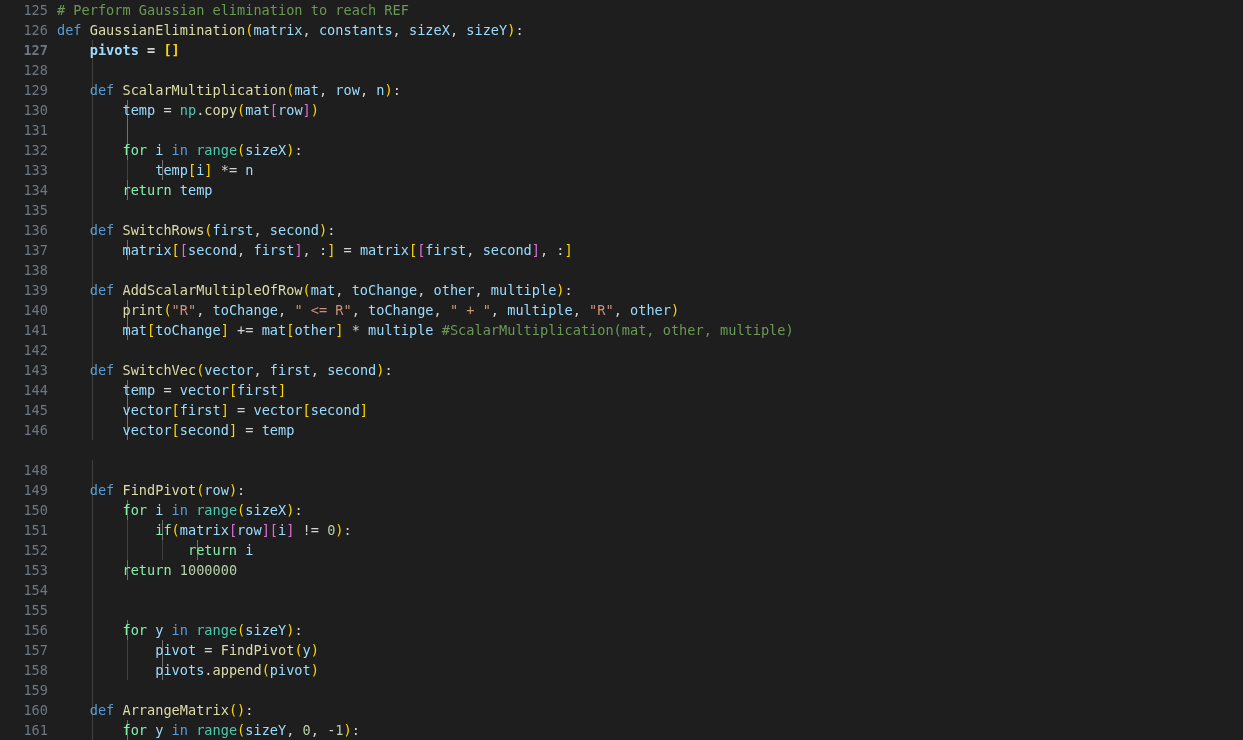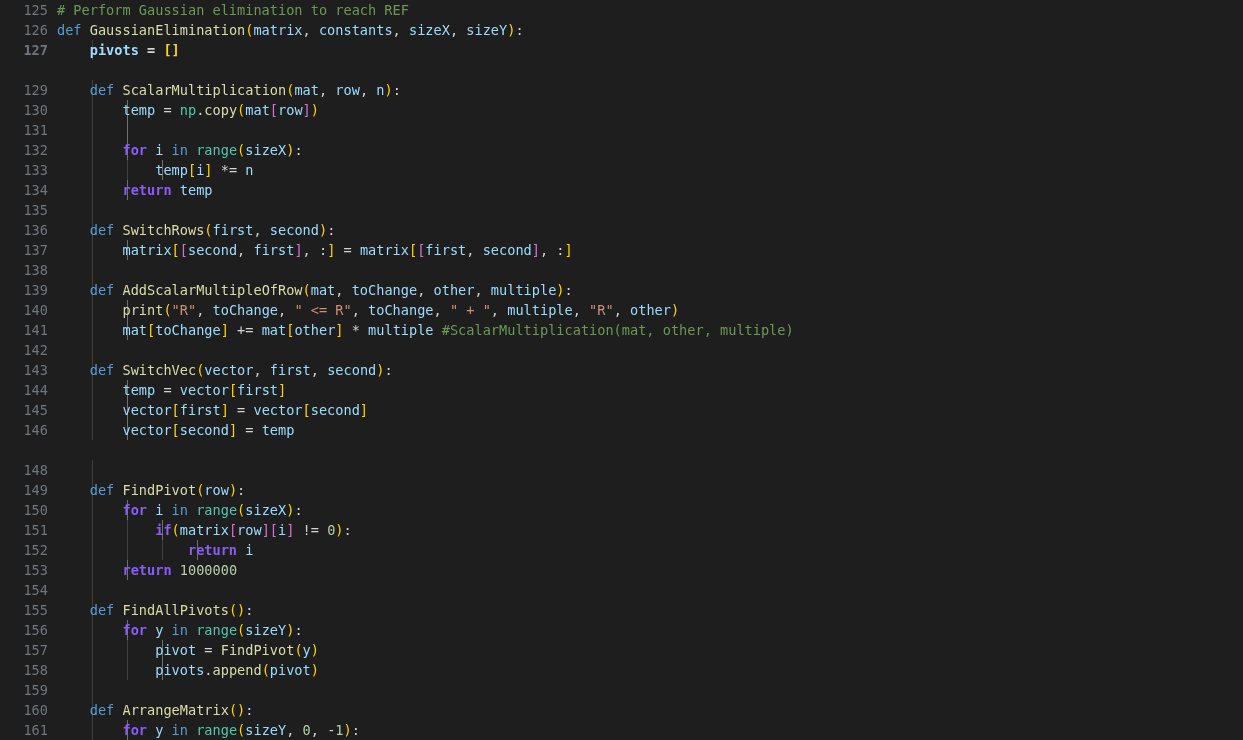--- a/index.html
+++ b/index.html
@@ -62,39 +62,40 @@
     position: absolute;
     width: 1px;
     background: #404040;
     top: 0;
     height: 20px;
   }
   .guide.active { background: #707070; }
 
   
   .t-kw    { color: #569cd6; }  
-  .t-ctl   { color: #8b5cf6; font-weight: bold; }  
+  .t-ctl   { color: #86efac; }  
   .t-fn    { color: #dcdcaa; }  
   .t-var   { color: #9cdcfe; }  
   .t-type  { color: #4ec9b0; }  
   .t-num   { color: #b5cea8; }  
   .t-str   { color: #ce9178; }  
   .t-cmt   { color: #6a9955; }  
   .t-op    { color: #d4d4d4; }  
   .t-b1    { color: #ffd700; }  
   .t-b2    { color: #da70d6; }  
 </style>
 </head>
 <body>
 
 <div id="editor">
   <div class="code-area" id="code-area">
       <div class="row" style="top: 0px; position: absolute; left: 0px; width: 1243px;"><span class="lineno">125</span><span class="linetext"><span class="t-cmt"># Perform Gaussian elimination to reach REF</span></span></div>
       <div class="row" style="top: 20px; position: absolute; left: 0px; width: 1243px;"><span class="lineno">126</span><span class="linetext"><span class="t-kw">def </span><span class="t-fn">GaussianElimination</span><span class="t-b1">(</span><span class="t-var">matrix</span><span class="t-op">, </span><span class="t-var">constants</span><span class="t-op">, </span><span class="t-var">sizeX</span><span class="t-op">, </span><span class="t-var">sizeY</span><span class="t-b1">)</span><span class="t-op">:</span></span></div>
       <div class="row" style="top: 40px; position: absolute; left: 0px; width: 1243px; font-weight: bold;"><div class="guide" style="left: 92px;"></div><span class="lineno">127</span><span class="linetext"><span class="t-op">    </span><span class="t-var">pivots</span><span class="t-op"> = </span><span class="t-b1">[]</span></span></div>
+      <div class="row" style="top: 60px; position: absolute; left: 0px; width: 1243px;"><div class="guide" style="left: 92px;"></div><span class="lineno">128</span><span class="linetext"></span></div>
       <div class="row" style="top: 80px; position: absolute; left: 0px; width: 1243px;"><div class="guide" style="left: 92px;"></div><span class="lineno">129</span><span class="linetext"><span class="t-op">    </span><span class="t-kw">def </span><span class="t-fn">ScalarMultiplication</span><span class="t-b1">(</span><span class="t-var">mat</span><span class="t-op">, </span><span class="t-var">row</span><span class="t-op">, </span><span class="t-var">n</span><span class="t-b1">)</span><span class="t-op">:</span></span></div>
       <div class="row" style="top: 100px; position: absolute; left: 0px; width: 1243px;"><div class="guide" style="left: 92px;"></div><div class="guide active" style="left: 127px;"></div><span class="lineno">130</span><span class="linetext"><span class="t-op">        </span><span class="t-var">temp</span><span class="t-op"> = </span><span class="t-type">np</span><span class="t-op">.</span><span class="t-fn">copy</span><span class="t-b1">(</span><span class="t-var">mat</span><span class="t-b2">[</span><span class="t-var">row</span><span class="t-b2">]</span><span class="t-b1">)</span></span></div>
       <div class="row" style="top: 120px; position: absolute; left: 0px; width: 1243px;"><div class="guide" style="left: 92px;"></div><div class="guide active" style="left: 127px;"></div><span class="lineno">131</span><span class="linetext"></span></div>
       <div class="row" style="top: 140px; position: absolute; left: 0px; width: 1243px;"><div class="guide" style="left: 92px;"></div><div class="guide active" style="left: 127px;"></div><span class="lineno">132</span><span class="linetext"><span class="t-op">        </span><span class="t-ctl">for</span><span class="t-op"> </span><span class="t-var">i</span><span class="t-op"> </span><span class="t-kw">in</span><span class="t-op"> </span><span class="t-type">range</span><span class="t-b1">(</span><span class="t-var">sizeX</span><span class="t-b1">)</span><span class="t-op">:</span></span></div>
       <div class="row" style="top: 160px; position: absolute; left: 0px; width: 1243px;"><div class="guide" style="left: 92px;"></div><div class="guide" style="left: 127px;"></div><div class="guide active" style="left: 162px;"></div><span class="lineno">133</span><span class="linetext"><span class="t-op">            </span><span class="t-var">temp</span><span class="t-b1">[</span><span class="t-var">i</span><span class="t-b1">]</span><span class="t-op"> *= </span><span class="t-var">n</span></span></div>
       <div class="row" style="top: 180px; position: absolute; left: 0px; width: 1243px;"><div class="guide" style="left: 92px;"></div><div class="guide active" style="left: 127px;"></div><span class="lineno">134</span><span class="linetext"><span class="t-op">        </span><span class="t-ctl">return</span><span class="t-op"> </span><span class="t-var">temp</span></span></div>
       <div class="row" style="top: 200px; position: absolute; left: 0px; width: 1243px;"><div class="guide" style="left: 92px;"></div><span class="lineno">135</span><span class="linetext"></span></div>
       <div class="row" style="top: 220px; position: absolute; left: 0px; width: 1243px;"><div class="guide" style="left: 92px;"></div><span class="lineno">136</span><span class="linetext"><span class="t-op">    </span><span class="t-kw">def </span><span class="t-fn">SwitchRows</span><span class="t-b1">(</span><span class="t-var">first</span><span class="t-op">, </span><span class="t-var">second</span><span class="t-b1">)</span><span class="t-op">:</span></span></div>
       <div class="row" style="top: 240px; position: absolute; left: 0px; width: 1243px;"><div class="guide" style="left: 92px;"></div><div class="guide active" style="left: 127px;"></div><span class="lineno">137</span><span class="linetext"><span class="t-op">        </span><span class="t-var">matrix</span><span class="t-b1">[</span><span class="t-b2">[</span><span class="t-var">second</span><span class="t-op">, </span><span class="t-var">first</span><span class="t-b2">]</span><span class="t-op">, :</span><span class="t-b1">]</span><span class="t-op"> = </span><span class="t-var">matrix</span><span class="t-b1">[</span><span class="t-b2">[</span><span class="t-var">first</span><span class="t-op">, </span><span class="t-var">second</span><span class="t-b2">]</span><span class="t-op">, :</span><span class="t-b1">]</span></span></div>
       <div class="row" style="top: 260px; position: absolute; left: 0px; width: 1243px;"><div class="guide" style="left: 92px;"></div><span class="lineno">138</span><span class="linetext"></span></div>
@@ -106,21 +107,21 @@
       <div class="row" style="top: 380px; position: absolute; left: 0px; width: 1243px;"><div class="guide" style="left: 92px;"></div><div class="guide active" style="left: 127px;"></div><span class="lineno">144</span><span class="linetext"><span class="t-op">        </span><span class="t-var">temp</span><span class="t-op"> = </span><span class="t-var">vector</span><span class="t-b1">[</span><span class="t-var">first</span><span class="t-b1">]</span></span></div>
       <div class="row" style="top: 400px; position: absolute; left: 0px; width: 1243px;"><div class="guide" style="left: 92px;"></div><div class="guide active" style="left: 127px;"></div><span class="lineno">145</span><span class="linetext"><span class="t-op">        </span><span class="t-var">vector</span><span class="t-b1">[</span><span class="t-var">first</span><span class="t-b1">]</span><span class="t-op"> = </span><span class="t-var">vector</span><span class="t-b1">[</span><span class="t-var">second</span><span class="t-b1">]</span></span></div>
       <div class="row" style="top: 420px; position: absolute; left: 0px; width: 1243px;"><div class="guide" style="left: 92px;"></div><div class="guide active" style="left: 127px;"></div><span class="lineno">146</span><span class="linetext"><span class="t-op">        </span><span class="t-var">vector</span><span class="t-b1">[</span><span class="t-var">second</span><span class="t-b1">]</span><span class="t-op"> = </span><span class="t-var">temp</span></span></div>
       <div class="row" style="top: 460px; position: absolute; left: 0px; width: 1243px;"><div class="guide" style="left: 92px;"></div><span class="lineno">148</span><span class="linetext"></span></div>
       <div class="row" style="top: 480px; position: absolute; left: 0px; width: 1243px;"><div class="guide" style="left: 92px;"></div><span class="lineno">149</span><span class="linetext"><span class="t-op">    </span><span class="t-kw">def </span><span class="t-fn">FindPivot</span><span class="t-b1">(</span><span class="t-var">row</span><span class="t-b1">)</span><span class="t-op">:</span></span></div>
       <div class="row" style="top: 500px; position: absolute; left: 0px; width: 1243px;"><div class="guide" style="left: 92px;"></div><div class="guide active" style="left: 127px;"></div><span class="lineno">150</span><span class="linetext"><span class="t-op">        </span><span class="t-ctl">for</span><span class="t-op"> </span><span class="t-var">i</span><span class="t-op"> </span><span class="t-kw">in</span><span class="t-op"> </span><span class="t-type">range</span><span class="t-b1">(</span><span class="t-var">sizeX</span><span class="t-b1">)</span><span class="t-op">:</span></span></div>
       <div class="row" style="top: 520px; position: absolute; left: 0px; width: 1243px;"><div class="guide" style="left: 92px;"></div><div class="guide" style="left: 127px;"></div><div class="guide active" style="left: 162px;"></div><span class="lineno">151</span><span class="linetext"><span class="t-op">            </span><span class="t-ctl">if</span><span class="t-b1">(</span><span class="t-var">matrix</span><span class="t-b2">[</span><span class="t-var">row</span><span class="t-b2">]</span><span class="t-b2">[</span><span class="t-var">i</span><span class="t-b2">]</span><span class="t-op"> != </span><span class="t-num">0</span><span class="t-b1">)</span><span class="t-op">:</span></span></div>
       <div class="row" style="top: 540px; position: absolute; left: 0px; width: 1243px;"><div class="guide" style="left: 92px;"></div><div class="guide" style="left: 127px;"></div><div class="guide" style="left: 162px;"></div><div class="guide active" style="left: 197px;"></div><span class="lineno">152</span><span class="linetext"><span class="t-op">                </span><span class="t-ctl">return</span><span class="t-op"> </span><span class="t-var">i</span></span></div>
       <div class="row" style="top: 560px; position: absolute; left: 0px; width: 1243px;"><div class="guide" style="left: 92px;"></div><div class="guide active" style="left: 127px;"></div><span class="lineno">153</span><span class="linetext"><span class="t-op">        </span><span class="t-ctl">return</span><span class="t-op"> </span><span class="t-num">1000000</span></span></div>
       <div class="row" style="top: 580px; position: absolute; left: 0px; width: 1243px;"><div class="guide" style="left: 92px;"></div><span class="lineno">154</span><span class="linetext"></span></div>
-      <div class="row" style="top: 600px; position: absolute; left: 0px; width: 1243px; text-decoration: underline;"><div class="guide" style="left: 92px;"></div><span class="lineno">155</span><span class="linetext"><span class="t-op">    </span><span class="t-kw">def </span><span class="t-fn">FindAllPivots</span><span class="t-b1">()</span><span class="t-op">:</span></span></div>
+      <div class="row" style="top: 600px; position: absolute; left: 0px; width: 1243px; text-decoration: underline;"><div class="guide" style="left: 92px;"></div><span class="lineno">155</span></div>
       <div class="row" style="top: 620px; position: absolute; left: 0px; width: 1243px;"><div class="guide" style="left: 92px;"></div><div class="guide active" style="left: 127px;"></div><span class="lineno">156</span><span class="linetext"><span class="t-op">        </span><span class="t-ctl">for</span><span class="t-op"> </span><span class="t-var">y</span><span class="t-op"> </span><span class="t-kw">in</span><span class="t-op"> </span><span class="t-type">range</span><span class="t-b1">(</span><span class="t-var">sizeY</span><span class="t-b1">)</span><span class="t-op">:</span></span></div>
       <div class="row" style="top: 640px; position: absolute; left: 0px; width: 1243px;"><div class="guide" style="left: 92px;"></div><div class="guide" style="left: 127px;"></div><div class="guide active" style="left: 162px;"></div><span class="lineno">157</span><span class="linetext"><span class="t-op">            </span><span class="t-var">pivot</span><span class="t-op"> = </span><span class="t-fn">FindPivot</span><span class="t-b1">(</span><span class="t-var">y</span><span class="t-b1">)</span></span></div>
       <div class="row" style="top: 660px; position: absolute; left: 0px; width: 1243px;"><div class="guide" style="left: 92px;"></div><div class="guide" style="left: 127px;"></div><div class="guide active" style="left: 162px;"></div><span class="lineno">158</span><span class="linetext"><span class="t-op">            </span><span class="t-var">pivots</span><span class="t-op">.</span><span class="t-fn">append</span><span class="t-b1">(</span><span class="t-var">pivot</span><span class="t-b1">)</span></span></div>
       <div class="row" style="top: 680px; position: absolute; left: 0px; width: 1243px;"><div class="guide" style="left: 92px;"></div><span class="lineno">159</span><span class="linetext"></span></div>
       <div class="row" style="top: 700px; position: absolute; left: 0px; width: 1243px;"><div class="guide" style="left: 92px;"></div><span class="lineno">160</span><span class="linetext"><span class="t-op">    </span><span class="t-kw">def </span><span class="t-fn">ArrangeMatrix</span><span class="t-b1">()</span><span class="t-op">:</span></span></div>
       <div class="row" style="top: 720px; position: absolute; left: 0px; width: 1243px;"><div class="guide" style="left: 92px;"></div><div class="guide active" style="left: 127px;"></div><span class="lineno">161</span><span class="linetext"><span class="t-op">        </span><span class="t-ctl">for</span><span class="t-op"> </span><span class="t-var">y</span><span class="t-op"> </span><span class="t-kw">in</span><span class="t-op"> </span><span class="t-type">range</span><span class="t-b1">(</span><span class="t-var">sizeY</span><span class="t-op">, </span><span class="t-num">0</span><span class="t-op">, </span><span class="t-op">-</span><span class="t-num">1</span><span class="t-b1">)</span><span class="t-op">:</span></span></div>
     </div>
 </div>
 
 </body></html>

